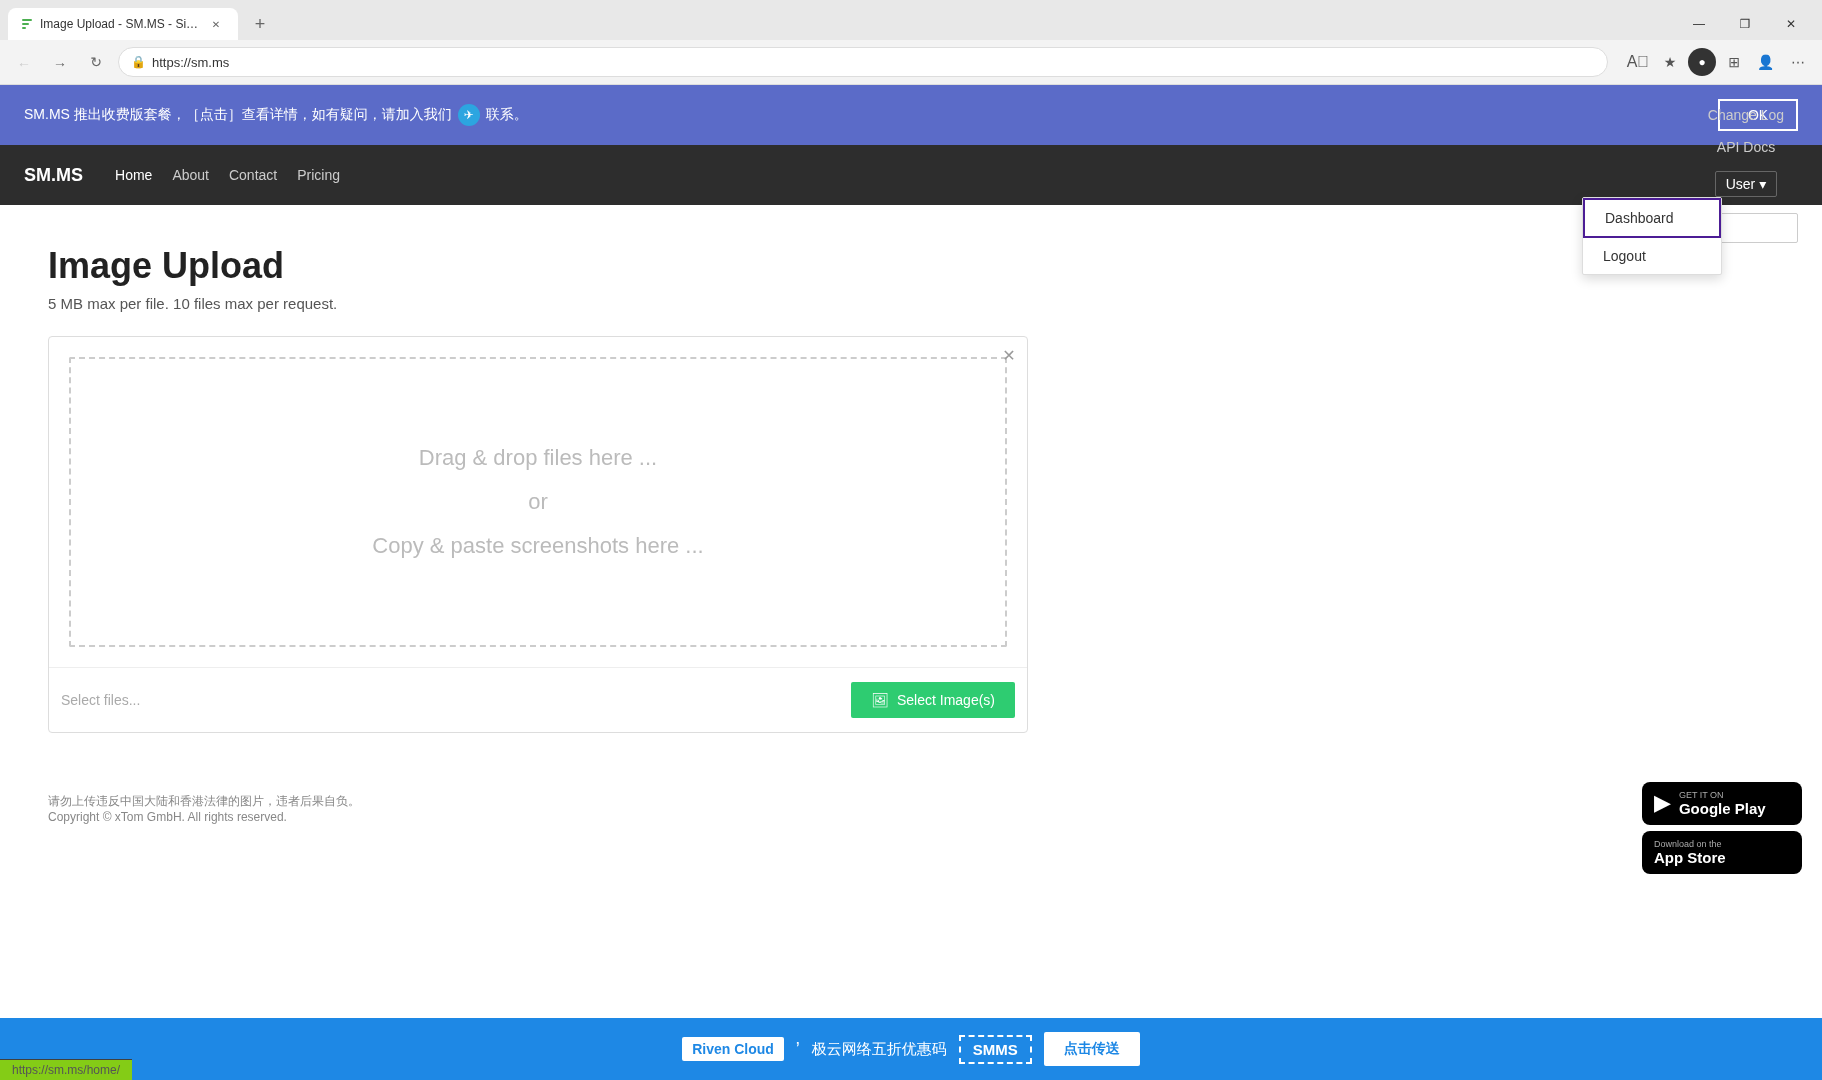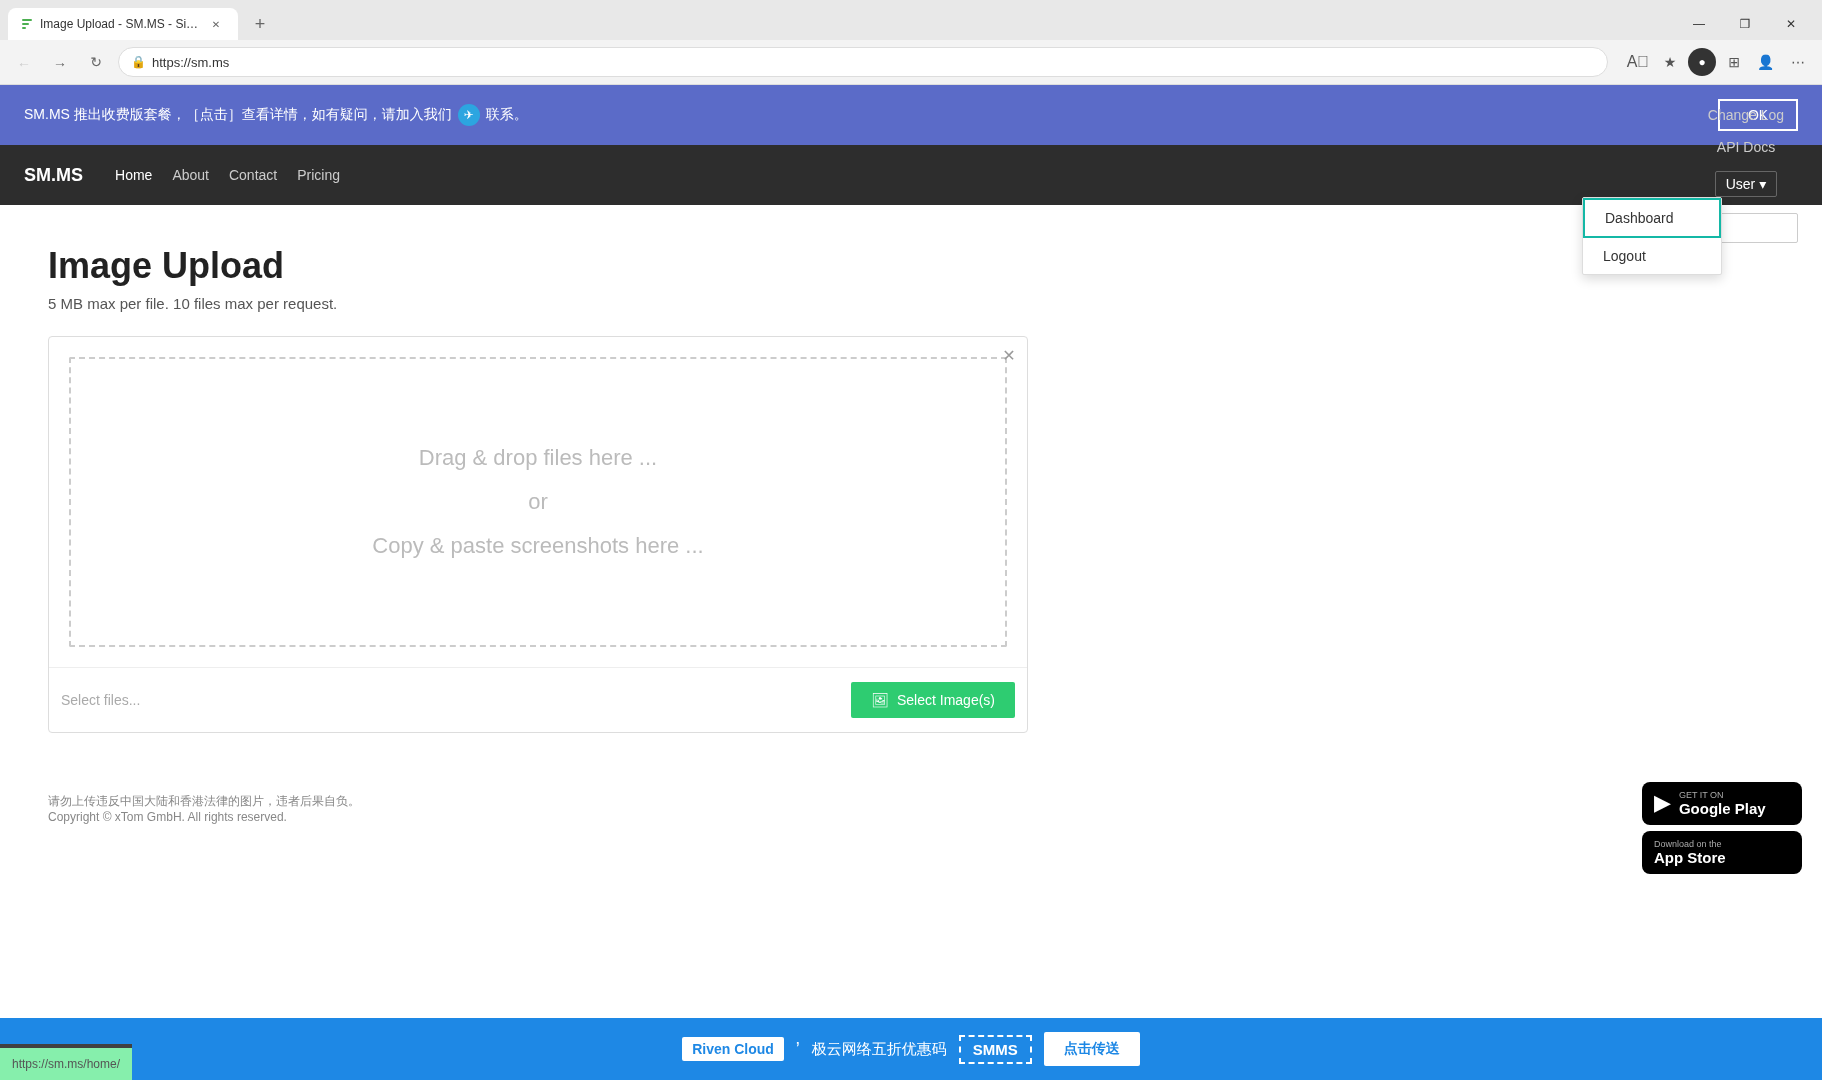--- a/index.html
+++ b/index.html
@@ -136,21 +136,21 @@
       border-radius: 2px;
     }
     .dropdown-item {
       padding: 10px 20px;
       font-size: 14px;
       color: #333;
       cursor: pointer;
       display: block;
     }
     .dropdown-item.highlighted {
-      border: 2px solid #14b8a6;
+      border: 2px solid #4c1d95;
       color: #333;
       font-weight: 500;
     }
 
     
     .main-content {
       padding: 40px 48px;
       max-width: 1200px;
     }
     .page-title {
@@ -241,22 +241,22 @@
     }
     .app-store-btn {
       display: block; background: #000; color: #fff;
       border-radius: 8px; padding: 8px 12px;
       font-size: 11px; text-align: left; margin-bottom: 6px;
       cursor: pointer;
     }
 
     .status-bar {
       position: fixed; bottom: 0; left: 0;
-      background: #86efac; border-top: 4px solid #404040;
-      padding: 9px 12px; font-size: 12px; color: #555;
+      background: #84cc16; border-top: 1px solid #404040;
+      padding: 3px 12px; font-size: 12px; color: #555;
       z-index: 200;
     }
   </style>
 </head>
 <body>
 
 <div class="browser-chrome">
 
   <div style="display:flex; align-items:stretch; background:#e8e8e8; height:40px; padding: 8px 8px 0 8px;">
     <div style="display:flex; align-items:center; gap:4px; width:100%;">

